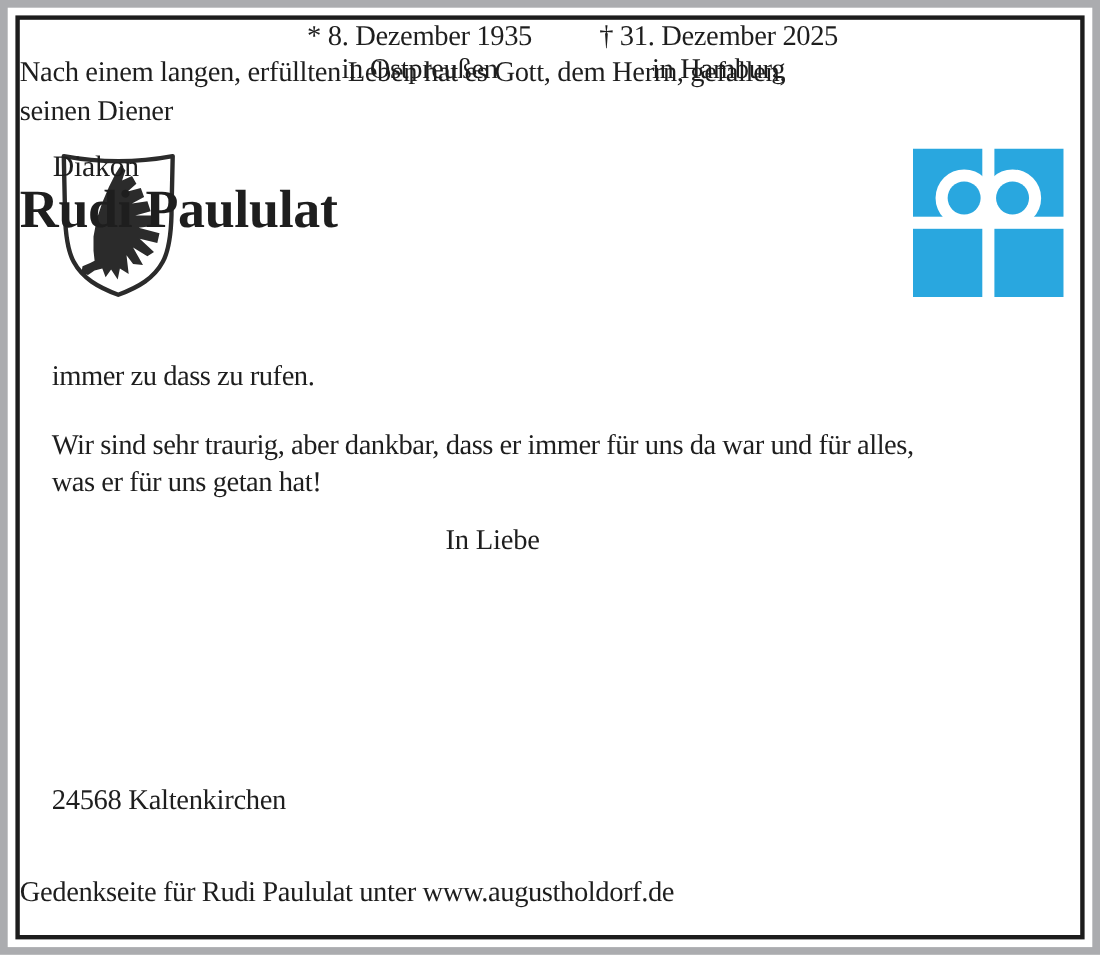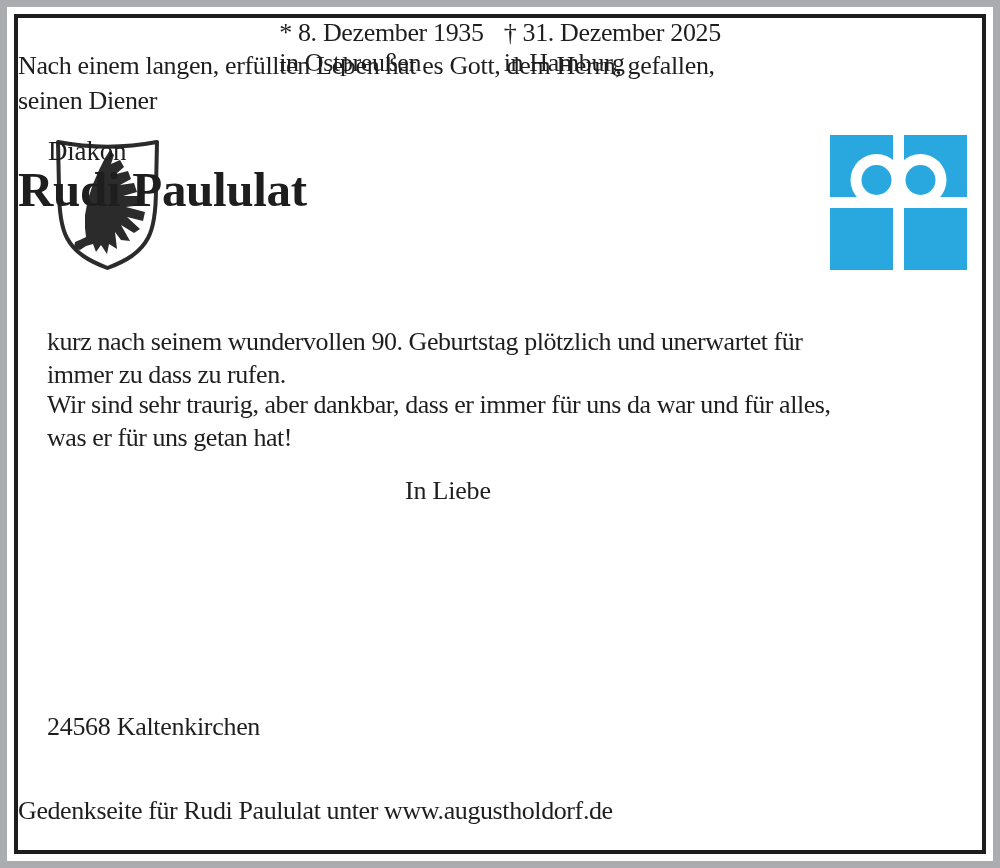--- a/index.html
+++ b/index.html
@@ -15,21 +15,21 @@
     border:4px solid var(--frame-black,#1d1d1d);background:#ffffff;
   }
   .abs{position:absolute;}
   .center{position:absolute;left:0;right:0;}
   .line{white-space:nowrap;}
   .intro{top:30px;font-size:26px;line-height:35px;letter-spacing:-0.35px;}
   .title-line{top:118px;font-size:27px;line-height:30px;letter-spacing:-0.2px;margin-left:30px;}
   .deceased-name{top:144px;font-size:49px;line-height:56px;font-weight:bold;letter-spacing:-0.3px;}
   .dates{top:210px;left:0;right:0;display:flex;justify-content:center;gap:20px;
          font-size:26px;line-height:30px;letter-spacing:-0.35px;}
-  .date-col{text-align:left;}
+  .date-col{text-align:center;margin-left:41px;}
   .crest{left:32px;top:115px;}
   .kronenkreuz{left:812px;top:117px;}
   .body-par{left:29px;font-size:26px;line-height:32.5px;letter-spacing:-0.45px;}
   .p1{top:308px;}
   .p2{top:371px;}
   .closing{left:387px;top:458px;font-size:26px;letter-spacing:-0.2px;}
   .mourners{left:385px;top:498px;font-size:28px;line-height:35px;font-weight:bold;letter-spacing:-0.7px;}
   .geb-segment{font-size:0.85em;}
   .city{left:29px;top:694px;font-size:26px;letter-spacing:-0.3px;}
   .funeral{left:29px;top:706px;font-size:26px;line-height:33px;letter-spacing:-0.4px;}
@@ -76,21 +76,20 @@
       <div class="line"><span>*</span>&nbsp;<span>8. Dezember 1935</span></div>
       <div class="line">in Ostpreußen</div>
     </div>
     <div class="date-col">
       <div class="line"><span>†</span>&nbsp;<span>31. Dezember 2025</span></div>
       <div class="line">in Hamburg</div>
     </div>
   </div>
 
   <div class="abs body-par p1">
-    <div class="line">kurz nach seinem wundervollen 90. Geburtstag plötzlich und unerwartet für</div>
     <div class="line">immer zu dass zu rufen.</div>
   </div>
 
   <div class="abs body-par p2">
     <div class="line">Wir sind sehr traurig, aber dankbar, dass er immer für uns da war und für alles,</div>
     <div class="line">was er für uns getan hat!</div>
   </div>
 
   <div class="abs closing line">In Liebe</div>
 

